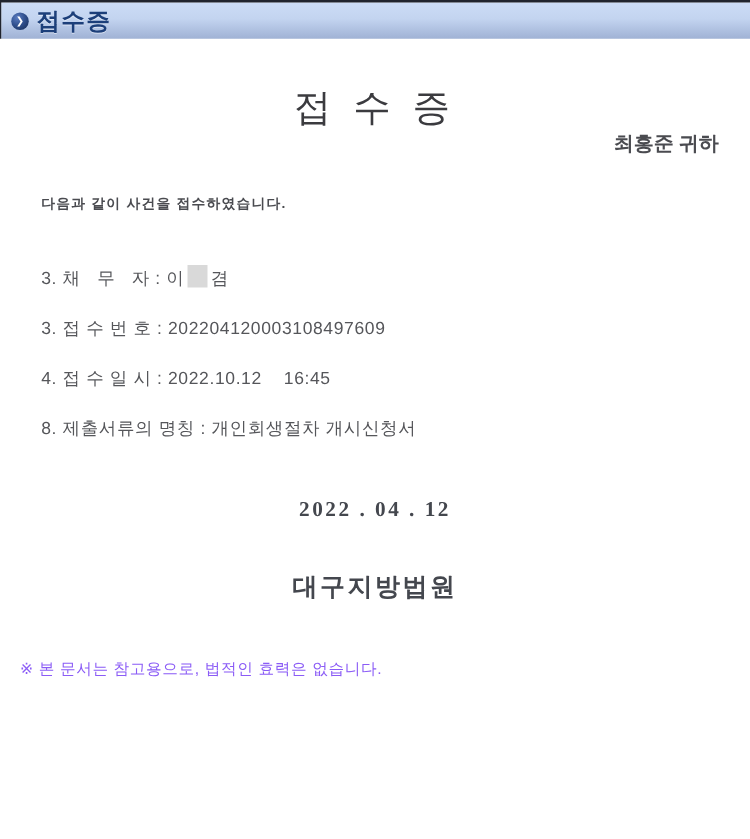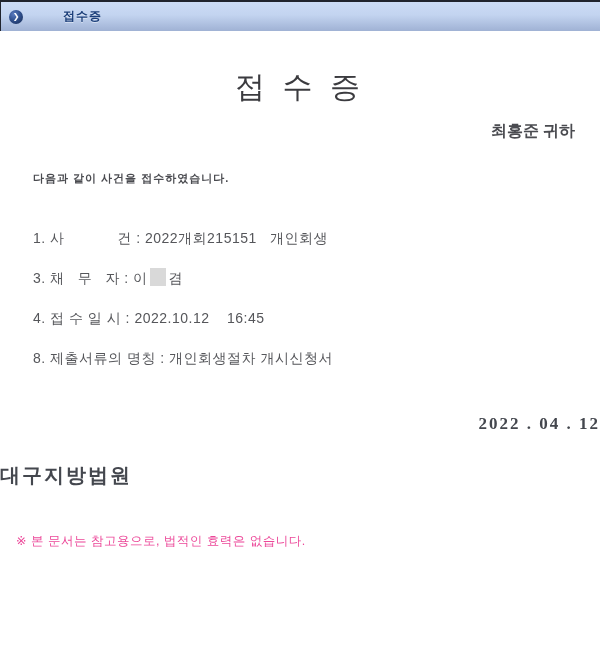--- a/index.html
+++ b/index.html
@@ -27,40 +27,38 @@
     background: radial-gradient(circle at 35% 30%, #5b7cc0 0%, #31518f 45%, #152a52 100%);
     color: #ffffff;
     font-size: 8px;
     line-height: 14px;
     text-align: center;
     font-weight: bold;
     margin-right: 6px;
     flex: 0 0 auto;
   }
   .titlebar-text {
-    font-size: 12px;
+    font-size: 19px;
     font-weight: bold;
     color: #1c3f7a;
     letter-spacing: 1px;
     text-shadow: 0 1px 0 rgba(255,255,255,0.5);
-    margin-left: 34px;
   }
   
   .doc { position: relative; }
   .doc-title {
     margin-top: 38px;
     text-align: center;
     font-family: "Liberation Serif", "DejaVu Serif", serif;
     font-size: 30px;
     color: #3b3b3f;
     letter-spacing: 5px;
     line-height: 36px;
   }
   .recipient {
-    margin-top: 16px;
     text-align: right;
     padding-right: 25px;
     font-family: "Liberation Serif", "DejaVu Serif", serif;
     font-size: 16px;
     font-weight: 600;
     color: #4a4b50;
     padding-left: 31px;
   }
   .intro {
     margin: 29px 0 0 33px;
@@ -81,62 +79,62 @@
   }
   .redaction {
     display: inline-block;
     width: 16px; height: 18px;
     background: #d9d9d9;
     vertical-align: text-bottom;
     margin: 0 3px 0 2px;
   }
   .doc-date {
     margin-top: 46px;
-    text-align: right;
+    text-align: center;
     font-family: "Liberation Serif", "DejaVu Serif", serif;
     font-size: 17px;
     font-weight: bold;
     color: #44474e;
     letter-spacing: 2px;
   }
   .court {
-    margin-top: 28px;
-    text-align: left;
+    margin-top: 38px;
+    text-align: center;
     font-family: "Liberation Serif", "DejaVu Serif", serif;
     font-size: 20px;
     font-weight: bold;
     color: #44474e;
     letter-spacing: 2px;
   }
   .footnote {
     margin: 44px 0 0 16px;
     font-size: 12.5px;
-    color: #ec4899;
+    color: #8b5cf6;
     letter-spacing: 0.5px;
   }
 </style>
 </head>
 <body>
 
 <div class="titlebar">
   <span class="titlebar-icon">❯</span>
   <span class="titlebar-text">접수증</span>
 </div>
 
 <div class="doc">
 
   <div class="doc-title">접 수 증</div>
 
   <div class="recipient">최홍준 귀하</div>
 
   <div class="intro">다음과 같이 사건을 접수하였습니다.</div>
 
   <div class="items">
-    <div class="item">1. 사            건 : 2022개회215151   개인회생</div>
     <div class="item"><span>3. 채   무   자 : 이</span><span class="redaction"></span><span>겸</span></div>
+    <div class="item">3. 접 수 번 호 : 202204120003108497609</div>
     <div class="item">4. 접 수 일 시 : 2022.10.12    16:45</div>
     <div class="item">8. 제출서류의 명칭 : 개인회생절차 개시신청서</div>
   </div>
 
   <div class="doc-date">2022 . 04 . 12</div>
 
   <div class="court">대구지방법원</div>
 
   <div class="footnote">※ 본 문서는 참고용으로, 법적인 효력은 없습니다.</div>
 

